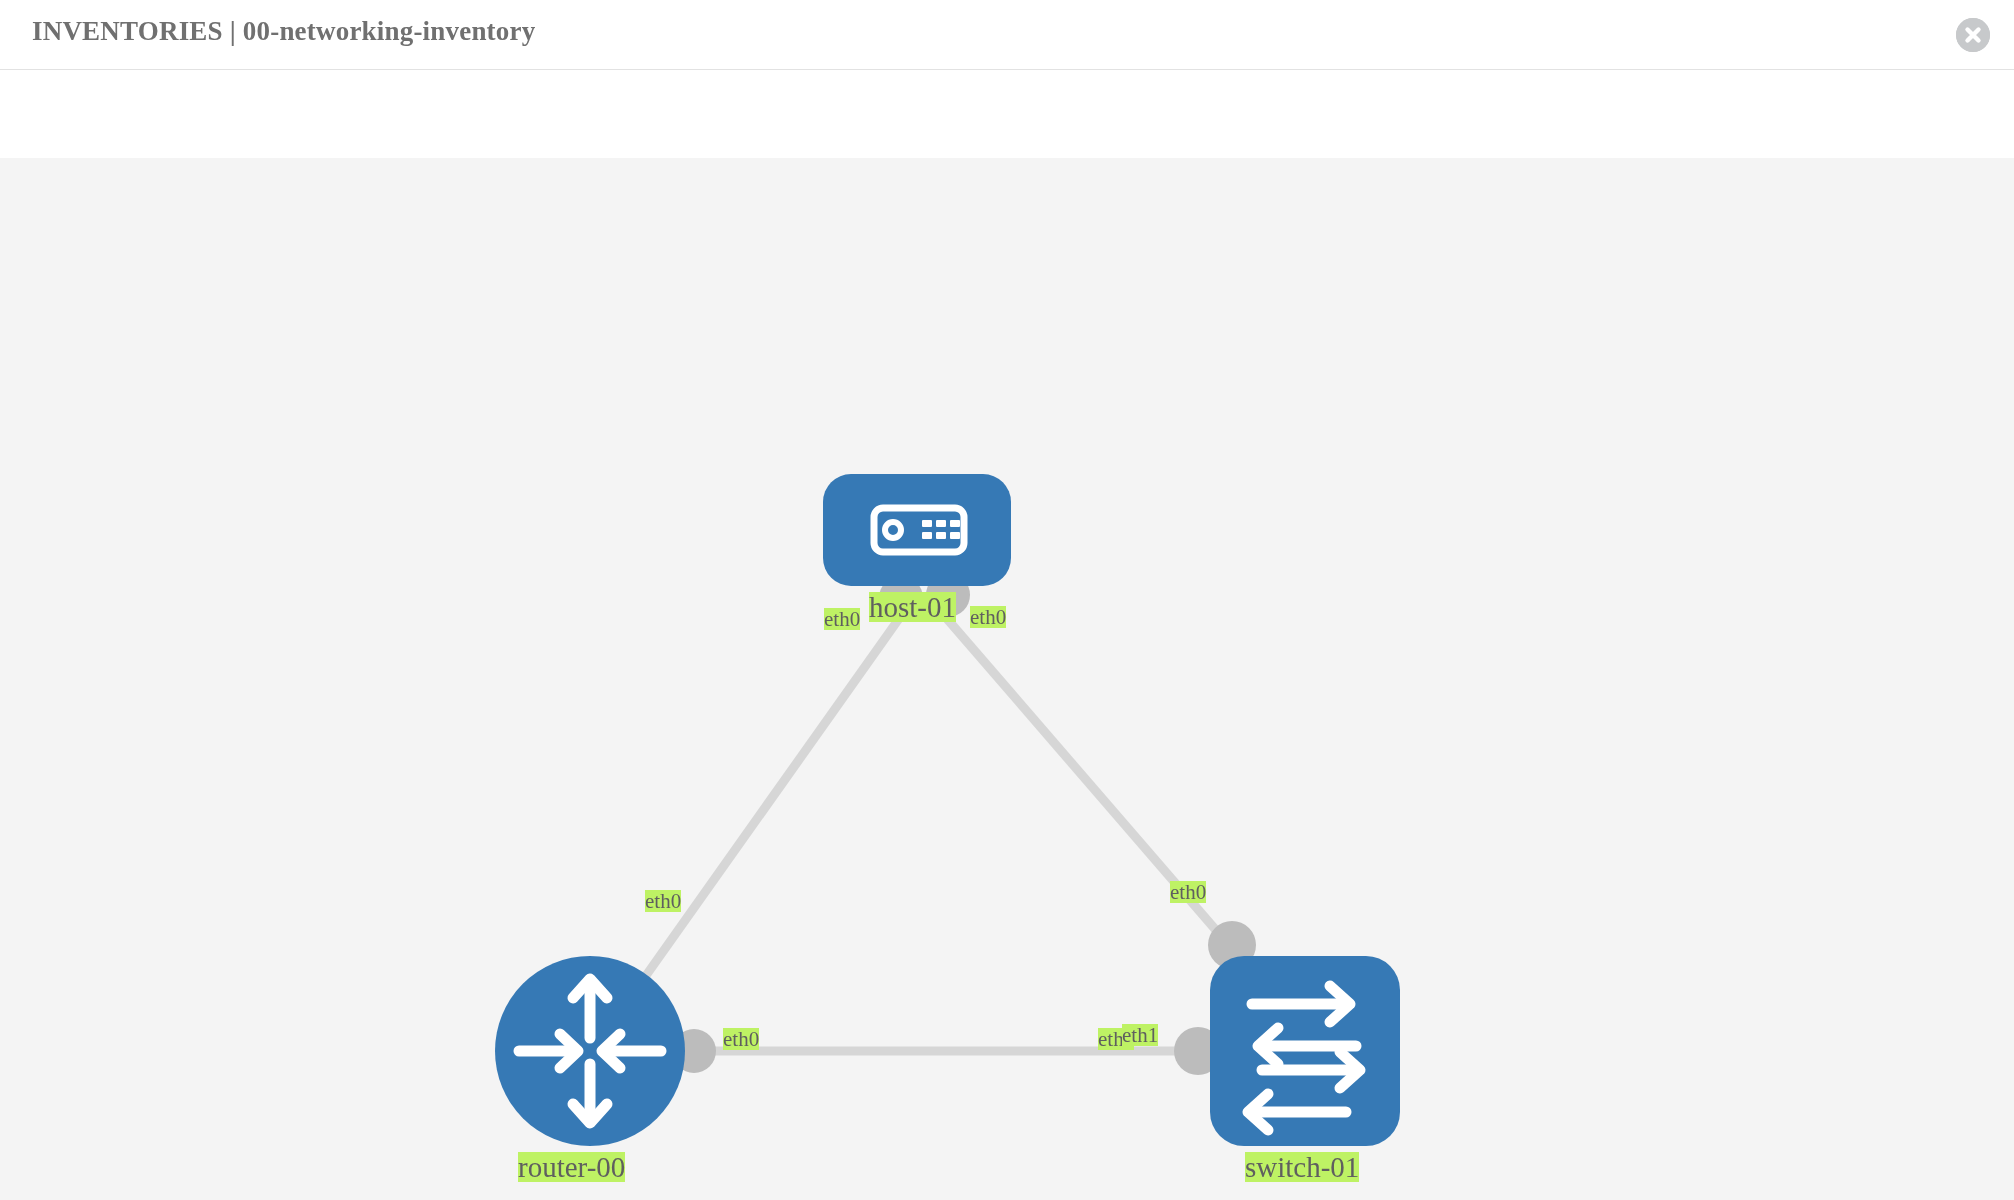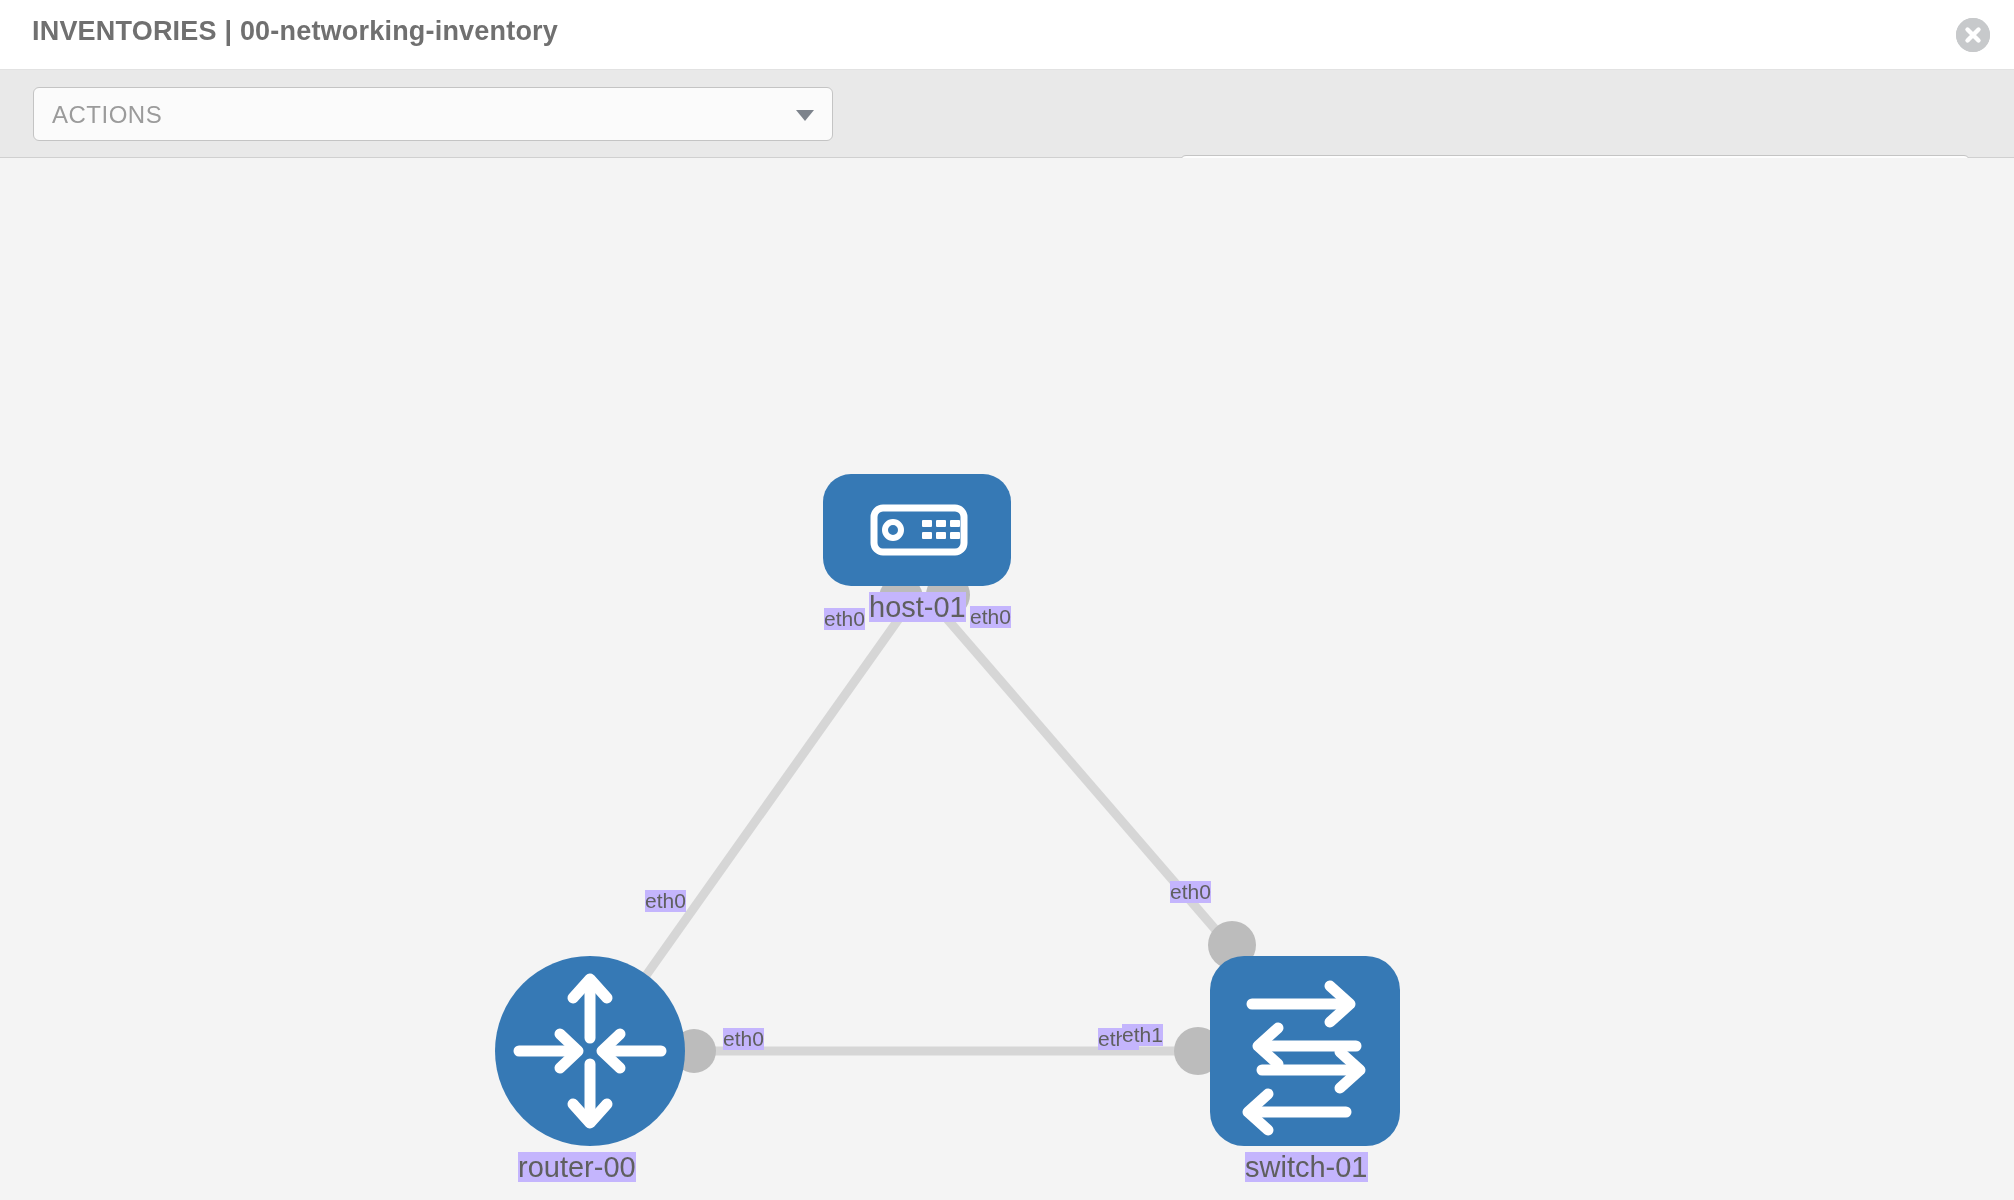--- a/index.html
+++ b/index.html
@@ -10,20 +10,21 @@
     overflow: hidden;
     background: #ffffff;
     font-family: "Liberation Sans", sans-serif;
   }
 
   #app {
     position: relative;
     width: 1828px;
     height: 1200px;
     background: #ffffff;
+    font-family: Liberation Serif, serif;
   }
 
   
   .header {
     position: absolute;
     left: 0; top: 0;
     width: 2014px;
     height: 70px;
     background: #ffffff;
     border-bottom: 1px solid #e2e2e2;
@@ -129,21 +130,21 @@
     width: 2014px;
     height: 1042px;
     background: #f4f4f4;
     overflow: hidden;
   }
   .canvas > svg { position: absolute; left: 0; top: 0; }
 
   
   .lbl {
     position: absolute;
-    background: #c4b5fd;
+    background: #bef264;
     color: #5f5f5f;
     white-space: nowrap;
     line-height: 1.05;
     text-align: center;
   }
   .lbl.node {
     font-size: 29px;
   }
   .lbl.edge {
     font-size: 21px;
@@ -157,50 +158,20 @@
   <div class="header">
     <div class="header-title">INVENTORIES | 00-networking-inventory</div>
     <div class="close-button">
       <svg width="34" height="34" viewBox="0 0 34 34" aria-hidden="true">
         <circle cx="17" cy="17" r="17" fill="#c7c9cb"></circle>
         <path d="M11.5 11.5 L22.5 22.5 M22.5 11.5 L11.5 22.5" stroke="#ffffff" stroke-width="4.4" stroke-linecap="round"></path>
       </svg>
     </div>
   </div>
 
-  <div class="toolbar">
-
-    <div class="actions-select">
-      <span class="label">ACTIONS</span>
-      <span class="caret"></span>
-    </div>
-
-    <div class="tool-icon wrench">
-      <svg width="46" height="46" viewBox="0 0 46 46" aria-hidden="true">
-        <g fill="#7d838c">
-          <path d="M33.6 7.4a10.2 10.2 0 0 0-11.9 13.2L9.3 32.9a3.6 3.6 0 0 0 0 5.1l.8.8a3.6 3.6 0 0 0 5.1 0l12.3-12.3A10.2 10.2 0 0 0 40.6 14l-5.9 5.9-5.1-1.3-1.3-5.1 5.3-6.1z"></path>
-        </g>
-      </svg>
-    </div>
-
-    <div class="tool-icon key">
-      <svg width="46" height="46" viewBox="0 0 46 46" aria-hidden="true">
-        <g fill="#7d838c">
-          <path d="M16.8 10.5a8.6 8.6 0 1 0 6.3 14.5l1.6 1.6 2.9-2 2.4 2.6 2.9-1.9 2.2 2.5 2.4-2.1 2.7 2.9 2.6-2.7-17.2-17.2a8.6 8.6 0 0 0-8.8-2.2z"></path>
-          <circle cx="16.4" cy="19" r="4.4" fill="#e9e9e9"></circle>
-        </g>
-      </svg>
-    </div>
-
-    <div class="search-box">
-      <span class="label">SEARCH</span>
-      <span class="caret"></span>
-    </div>
-
-  </div>
 
   <div class="canvas">
 
     <svg width="2014" height="1042" aria-hidden="true">
 
       <g>
         <line x1="903" y1="455" x2="640" y2="826" stroke="#d6d6d6" stroke-width="9"></line>
         <line x1="942" y1="455" x2="1240" y2="800" stroke="#d6d6d6" stroke-width="9"></line>
         <line x1="686" y1="893" x2="1212" y2="893" stroke="#d6d6d6" stroke-width="9"></line>
       </g>

